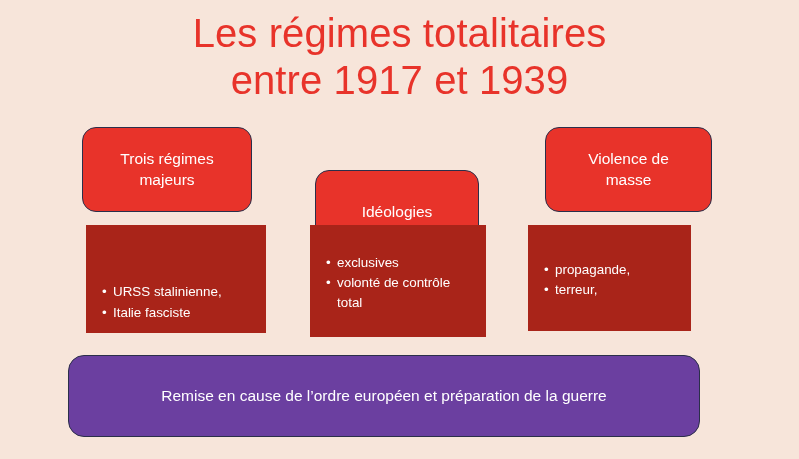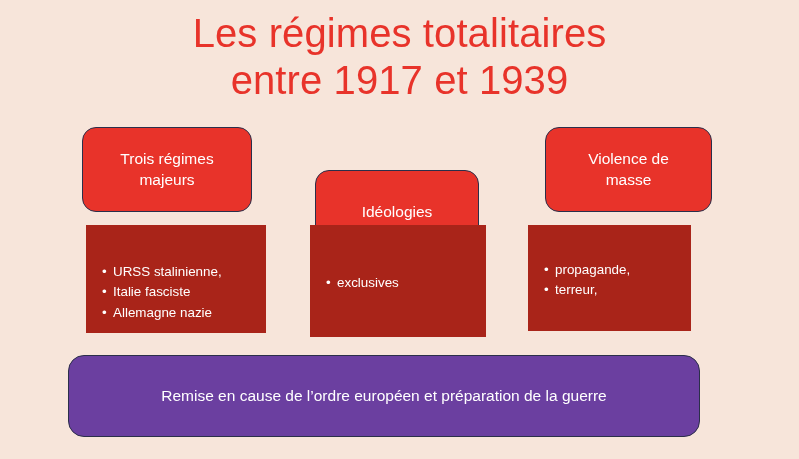--- a/index.html
+++ b/index.html
@@ -137,30 +137,30 @@
   <div class="slide-title">Les régimes totalitaires
 entre 1917 et 1939</div>
 
   <div class="column col1">
     <div class="head-box">Trois régimes
 majeurs</div>
     <div class="body-box">
       <ul class="bullet-list">
         <li>URSS stalinienne,</li>
         <li>Italie fasciste</li>
-        <li>Allemagne nazie</li>
       </ul>
     </div>
   </div>
 
   <div class="column col2">
     <div class="head-box">Idéologies</div>
     <div class="body-box center">
       <ul class="bullet-list">
         <li>exclusives</li>
+        <li>volonté de contrôle total</li>
       </ul>
     </div>
   </div>
 
   <div class="column col3">
     <div class="head-box">Violence de
 masse</div>
     <div class="body-box center">
       <ul class="bullet-list">
         <li>propagande,</li>

